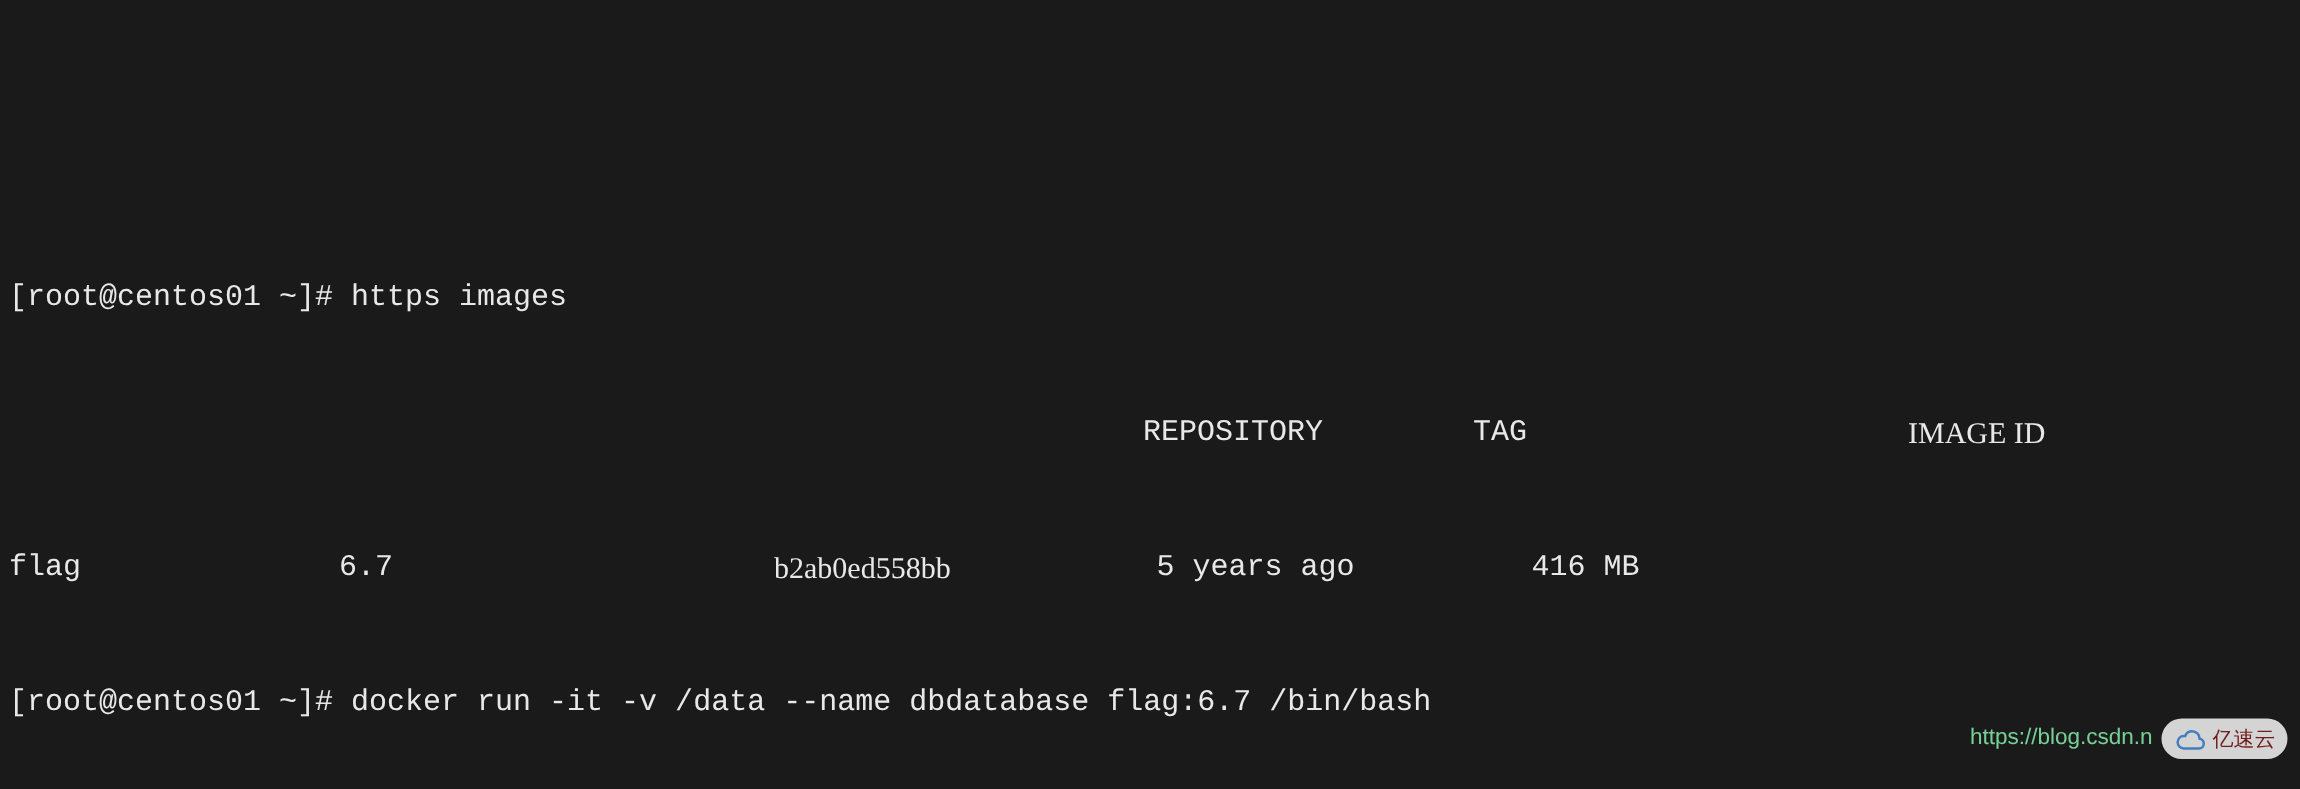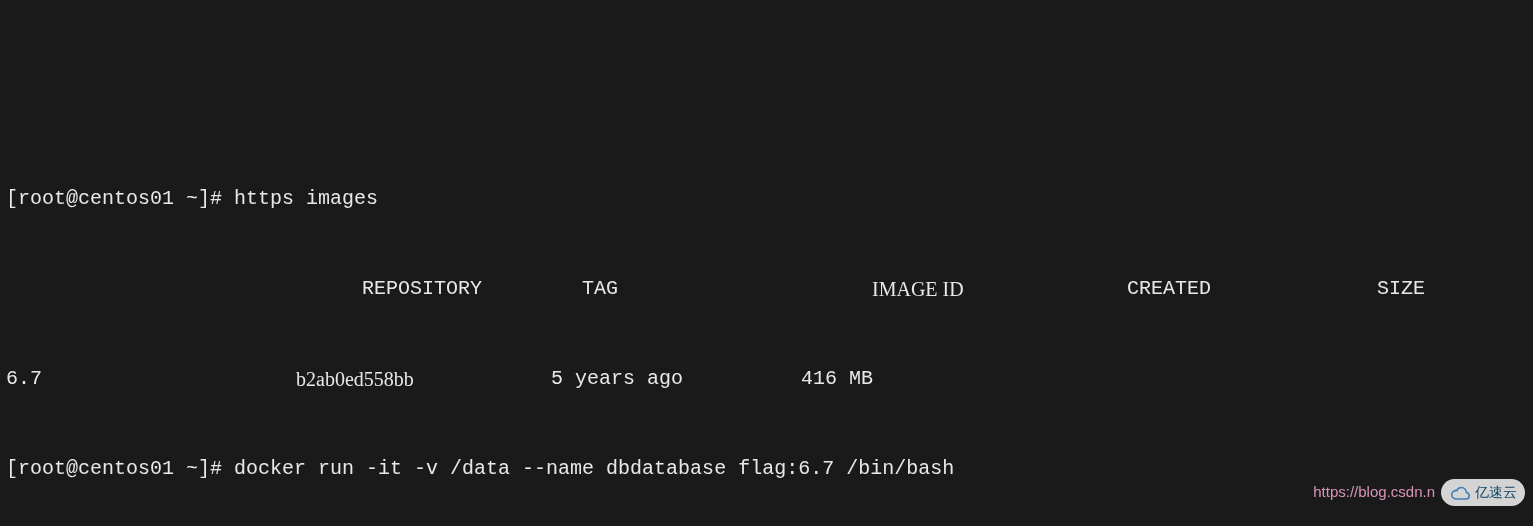--- a/index.html
+++ b/index.html
@@ -41,50 +41,50 @@
       position: absolute;
       bottom: 20px;
       right: 8px;
       display: flex;
       align-items: center;
       gap: 6px;
       opacity: 0.85;
     }
     .watermark-url {
       font-size: 15px;
-      color: #f9a8d4;
+      color: #86efac;
       font-family: Arial, sans-serif;
     }
     .watermark-logo {
       background: #f5f5f5;
       border-radius: 14px;
       padding: 3px 8px;
       display: flex;
       align-items: center;
       gap: 4px;
       font-family: Arial, sans-serif;
     }
     .watermark-logo-text {
-      color: #0c4a6e;
+      color: #7f1d1d;
       font-size: 14px;
     }
     .cloud-icon {
       width: 22px;
       height: 16px;
     }
   </style>
 </head>
 <body>
 
 
 
 <div class="terminal">
   <div class="terminal-line"><span>[root@centos01 ~]# </span><span>https images</span></div>
-  <div class="table-header"><span class="col-repo">REPOSITORY</span><span class="col-tag">TAG</span><span class="col-image">IMAGE ID</span><span class="col-created">CREATED</span><span class="col-size">SIZE</span></div>
-  <div class="table-row"><span class="col-tag">6.7</span><span class="col-image">b2ab0ed558bb</span><span class="col-created">5 years ago</span><span class="col-size">416 MB</span></div>
+  <div class="table-header"><span class="col-repo">REPOSITORY</span><span class="col-tag">TAG</span><span class="col-image">IMAGE ID</span></div>
+  <div class="table-row"><span class="col-repo">flag</span><span class="col-tag">6.7</span><span class="col-image">b2ab0ed558bb</span><span class="col-created">5 years ago</span><span class="col-size">416 MB</span></div>
   <div class="terminal-line"><span>[root@centos01 ~]# </span><span>docker run -it -v /data --name dbdatabase flag:6.7 /bin/bash</span></div>
   
   
   
   
   
   
   
   
   

